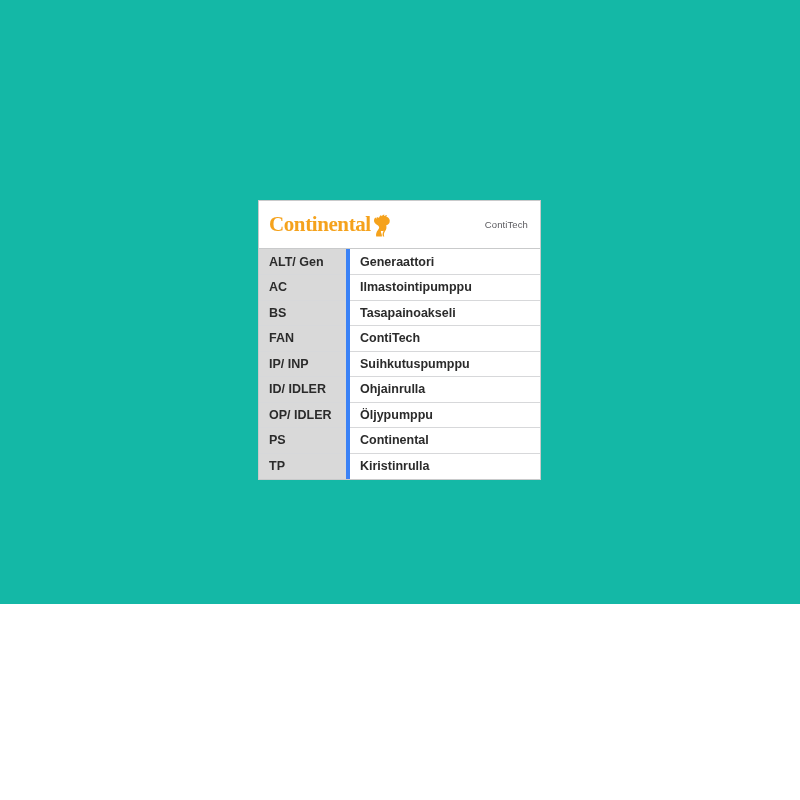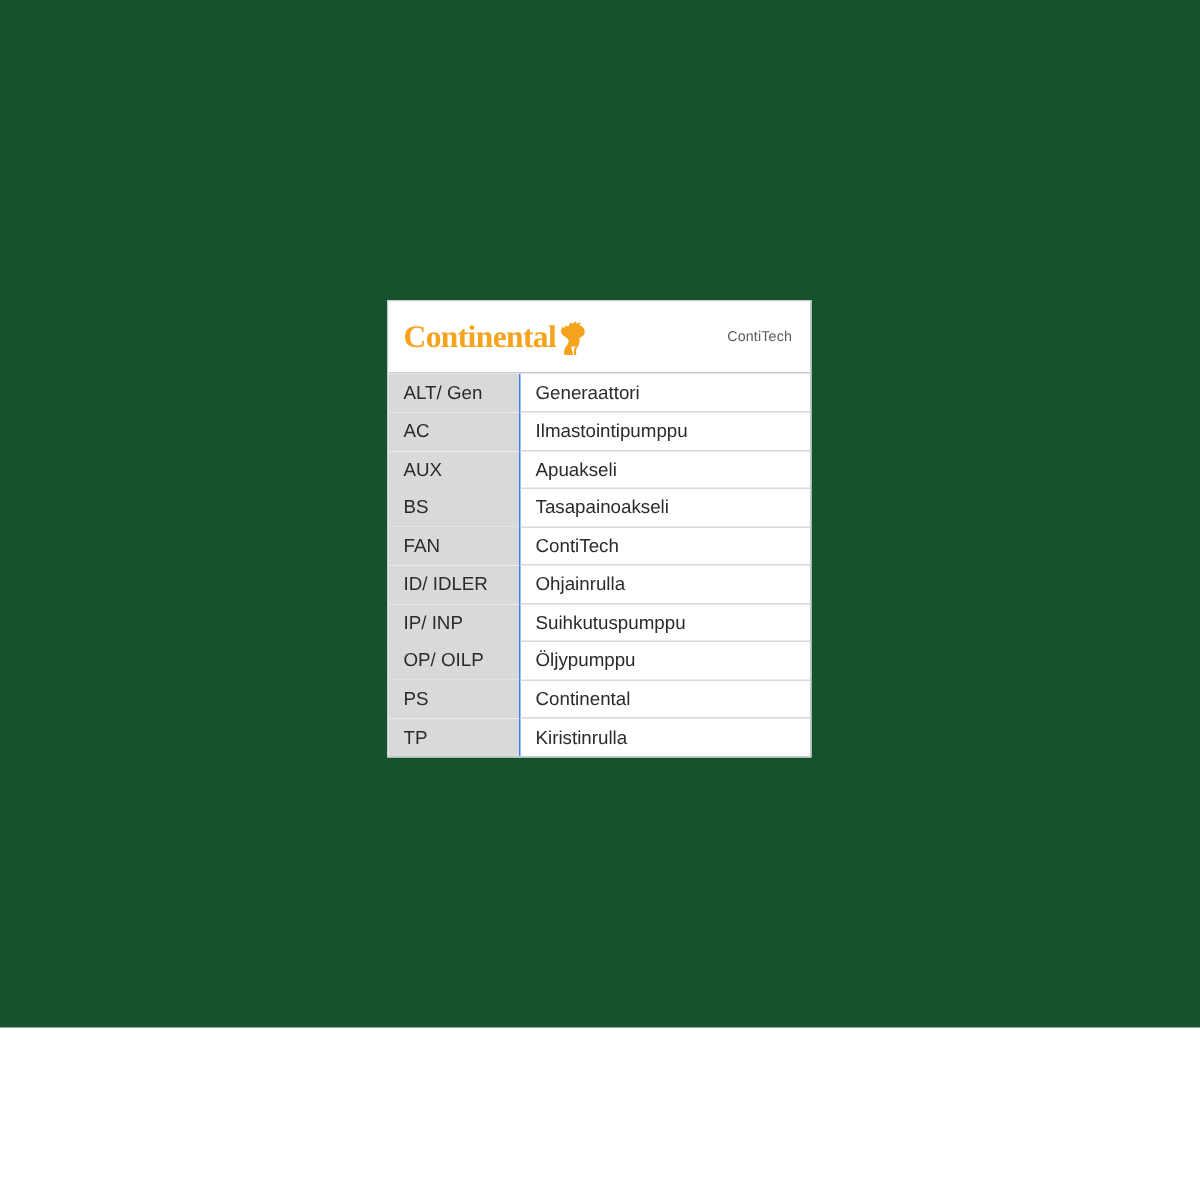--- a/index.html
+++ b/index.html
@@ -7,22 +7,22 @@
     padding: 0;
     width: 800px;
     height: 800px;
     background: #ffffff;
     font-family: "Liberation Sans", sans-serif;
   }
 
   .page {
     position: relative;
     width: 800px;
-    height: 685px;
-    background: #14532d;
+    height: 604px;
+    background: #14b8a6;
     overflow: hidden;
   }
 
   
   .legend-card {
     position: absolute;
     left: 258px;
     top: 200px;
     width: 283px;
     background: #ffffff;
@@ -93,27 +93,27 @@
     overflow: hidden;
   }
 
   .legend-table tr:first-child td {
     border-top: none;
   }
 
   .col-abbr {
     width: 77px;
     background: #d9d9d9;
-    font-weight: normal;
-    border-right: 1px solid #3b82f6;
+    font-weight: bold;
+    border-right: 4px solid #3b82f6;
   }
 
   .col-desc {
     background: #ffffff;
-    font-weight: normal;
+    font-weight: bold;
   }
 </style>
 </head>
 <body>
 
 <div class="page">
 
   <div class="legend-card">
 
     <div class="brand-header">
@@ -130,41 +130,37 @@
       <tbody>
         <tr>
           <td class="col-abbr">ALT/ Gen</td>
           <td class="col-desc">Generaattori</td>
         </tr>
         <tr>
           <td class="col-abbr">AC</td>
           <td class="col-desc">Ilmastointipumppu</td>
         </tr>
         <tr>
-          <td class="col-abbr">AUX</td>
-          <td class="col-desc">Apuakseli</td>
-        </tr>
-        <tr>
           <td class="col-abbr">BS</td>
           <td class="col-desc">Tasapainoakseli</td>
         </tr>
         <tr>
           <td class="col-abbr">FAN</td>
           <td class="col-desc">ContiTech</td>
         </tr>
         <tr>
+          <td class="col-abbr">IP/ INP</td>
+          <td class="col-desc">Suihkutuspumppu</td>
+        </tr>
+        <tr>
           <td class="col-abbr">ID/ IDLER</td>
           <td class="col-desc">Ohjainrulla</td>
         </tr>
         <tr>
-          <td class="col-abbr">IP/ INP</td>
-          <td class="col-desc">Suihkutuspumppu</td>
-        </tr>
-        <tr>
-          <td class="col-abbr">OP/ OILP</td>
+          <td class="col-abbr">OP/ IDLER</td>
           <td class="col-desc">Öljypumppu</td>
         </tr>
         <tr>
           <td class="col-abbr">PS</td>
           <td class="col-desc">Continental</td>
         </tr>
         <tr>
           <td class="col-abbr">TP</td>
           <td class="col-desc">Kiristinrulla</td>
         </tr>

